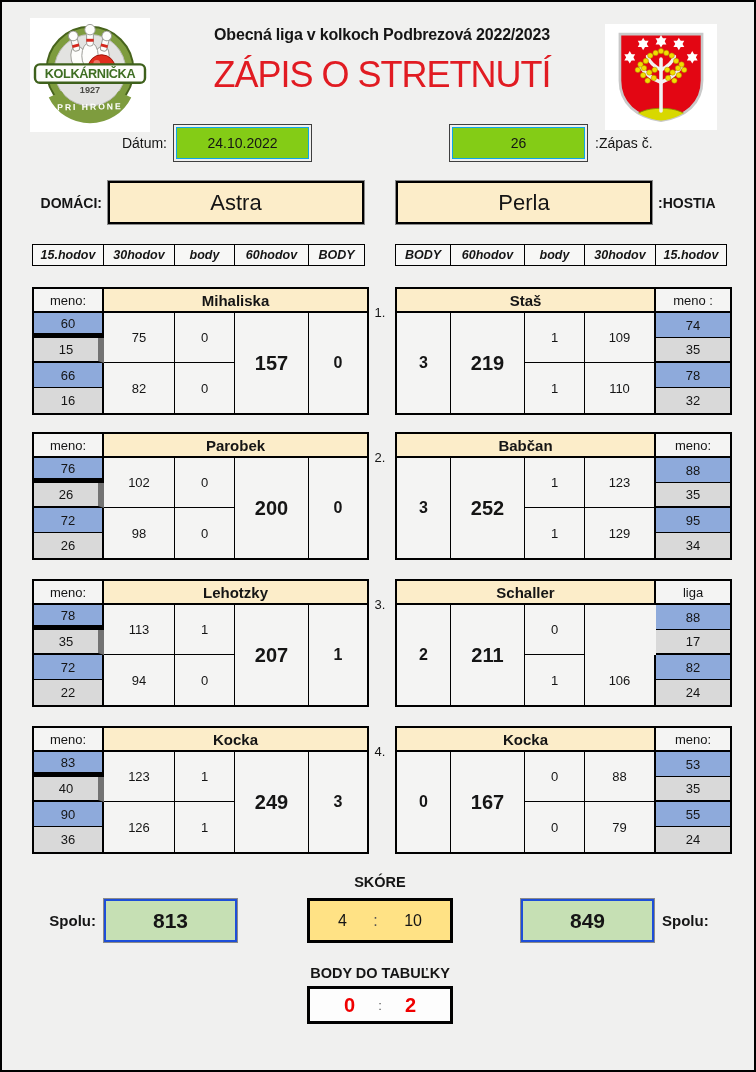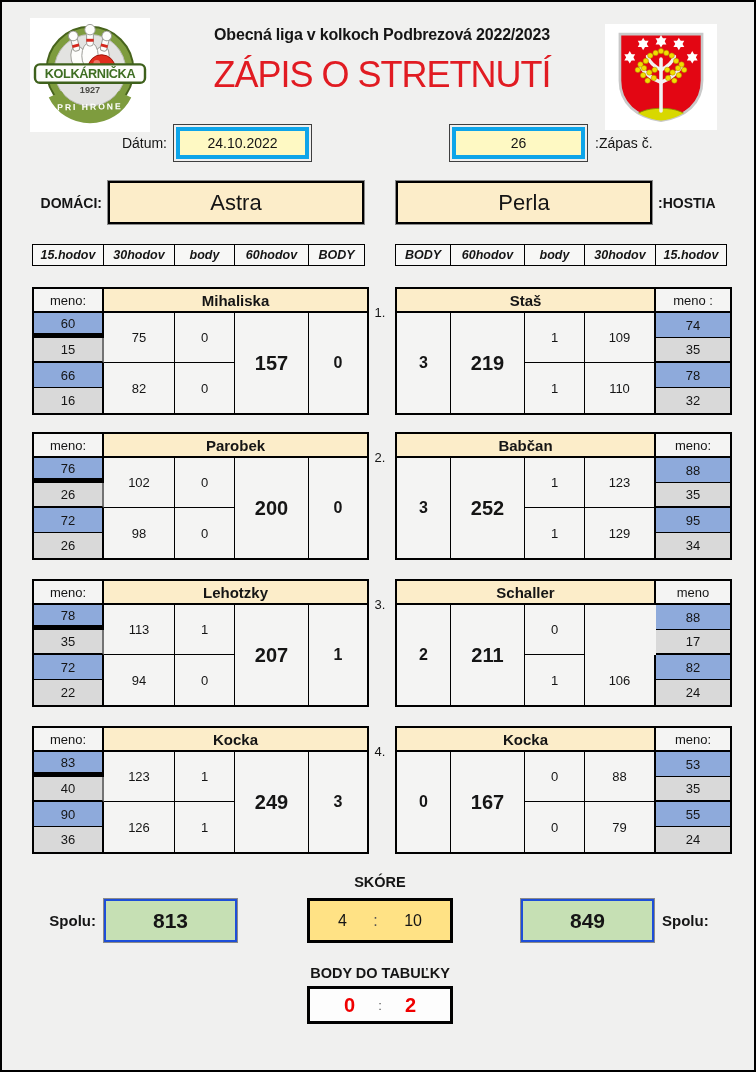--- a/index.html
+++ b/index.html
@@ -9,21 +9,21 @@
   
   .logo-box{background:#fff;display:flex;align-items:center;justify-content:center;}
   .league-title{top:24px;left:130px;width:500px;text-align:center;font-size:16px;font-weight:bold;letter-spacing:-0.2px;}
   .sheet-title{top:52px;left:130px;width:500px;text-align:center;font-size:36px;font-weight:400;letter-spacing:-1px;}
 
   
   .lbl-sm{font-size:14px;}
   .lbl-b{font-size:14px;font-weight:bold;}
 
   
-  .dbox{background:#fef9c3;border:4px solid #0ea5e9;box-shadow:0 0 0 2px #f0f0ef,0 0 0 3px #3f3f3f;
+  .dbox{background:#84cc16;border:1px solid #0ea5e9;box-shadow:0 0 0 2px #f0f0ef,0 0 0 3px #3f3f3f;
         display:flex;align-items:center;justify-content:center;font-size:14px;}
   .teambox{background:#fcedc9;border:2px solid #000;box-shadow:0 0 0 1px #8a8a8a;
         display:flex;align-items:center;justify-content:center;font-size:22px;}
   .greenbox{background:#c6e0b4;border:2px solid #1d4ed8;box-shadow:0 0 0 1px #8a8a8a;
         display:flex;align-items:center;justify-content:center;font-size:21px;font-weight:bold;}
   .scorebox{background:#ffe285;border:3px solid #000;display:flex;align-items:center;justify-content:space-between;
         padding:0 28px;font-size:16px;}
   .tpbox{background:#fdfdfd;border:3px solid #000;display:flex;align-items:center;justify-content:space-between;
         padding:0 34px;font-size:20px;font-weight:bold;}
   .tpbox .sep{font-size:13px;color:#555;font-weight:normal;}
@@ -45,21 +45,21 @@
   .blue{background:#8eaadb;}
   .grayc{background:#d9d9d9;}
   .big{font-size:20px;font-weight:bold;}
   .mid{font-size:16px;font-weight:bold;}
   .menoc{font-size:13px;}
 
   
   .bleft .c-meno{grid-area:1/1;border-right:2px solid #000;border-bottom:2px solid #000;}
   .bleft .c-name{grid-area:1/2/2/6;border-bottom:2px solid #000;}
   .bleft .c-t1{grid-area:2/1;border-right:2px solid #000;border-bottom:5px solid #000000;}
-  .bleft .c-t2{grid-area:3/1;border-right:2px solid #737373;border-bottom:2px solid #000;}
+  .bleft .c-t2{grid-area:3/1;border-right:6px solid #737373;border-bottom:2px solid #000;}
   .bleft .c-t3{grid-area:4/1;border-right:2px solid #000;border-bottom:1px solid #000;}
   .bleft .c-t4{grid-area:5/1;border-right:2px solid #000;}
   .bleft .c-h1{grid-area:2/2/4/3;border-right:1px solid #000;border-bottom:1px solid #000;}
   .bleft .c-h2{grid-area:4/2/6/3;border-right:1px solid #000;}
   .bleft .c-p1{grid-area:2/3/4/4;border-right:1px solid #000;border-bottom:1px solid #000;}
   .bleft .c-p2{grid-area:4/3/6/4;border-right:1px solid #000;}
   .bleft .c-tot{grid-area:2/4/6/5;border-right:1px solid #000;}
   .bleft .c-pts{grid-area:2/5/6/6;}
 
   
@@ -279,21 +279,21 @@
     <div class="cell c-t4 grayc">22</div>
     <div class="cell c-h1">113</div>
     <div class="cell c-h2">94</div>
     <div class="cell c-p1">1</div>
     <div class="cell c-p2">0</div>
     <div class="cell c-tot big">207</div>
     <div class="cell c-pts mid">1</div>
   </div>
   <div class="blk bright" style="top:577px;">
     <div class="cell c-name cream">Schaller</div>
-    <div class="cell c-meno menoc">meno</div>
+    <div class="cell c-meno menoc">liga</div>
     <div class="cell c-pts mid">2</div>
     <div class="cell c-tot big">211</div>
     <div class="cell c-p1">0</div>
     <div class="cell c-p2">1</div>
     <div class="cell c-h2">106</div>
     <div class="cell c-t1 blue">88</div>
     <div class="cell c-t2 grayc">17</div>
     <div class="cell c-t3 blue">82</div>
     <div class="cell c-t4 grayc">24</div>
   </div>

